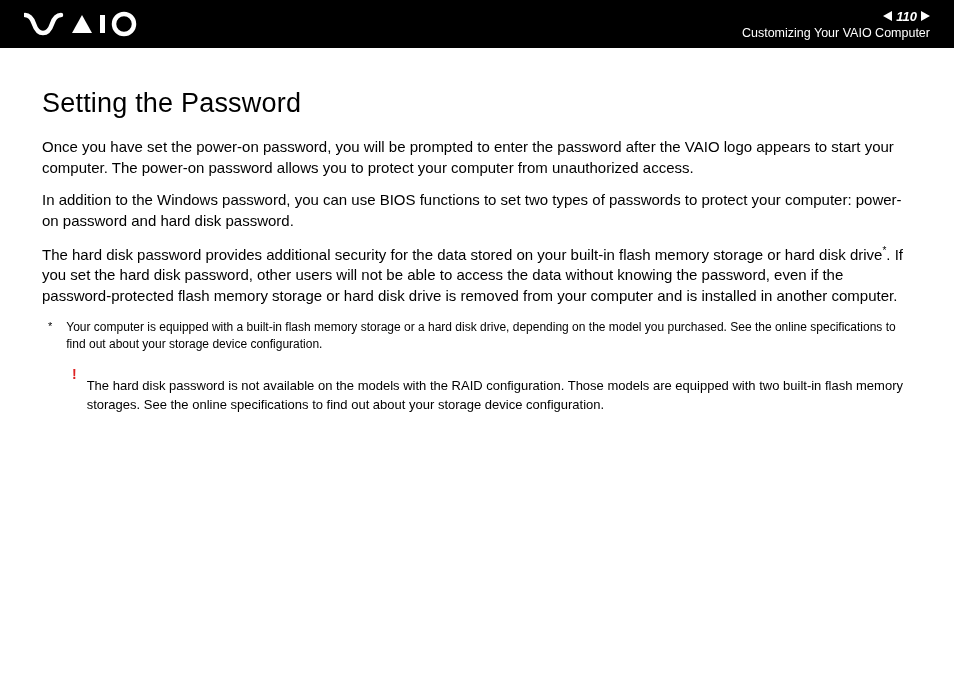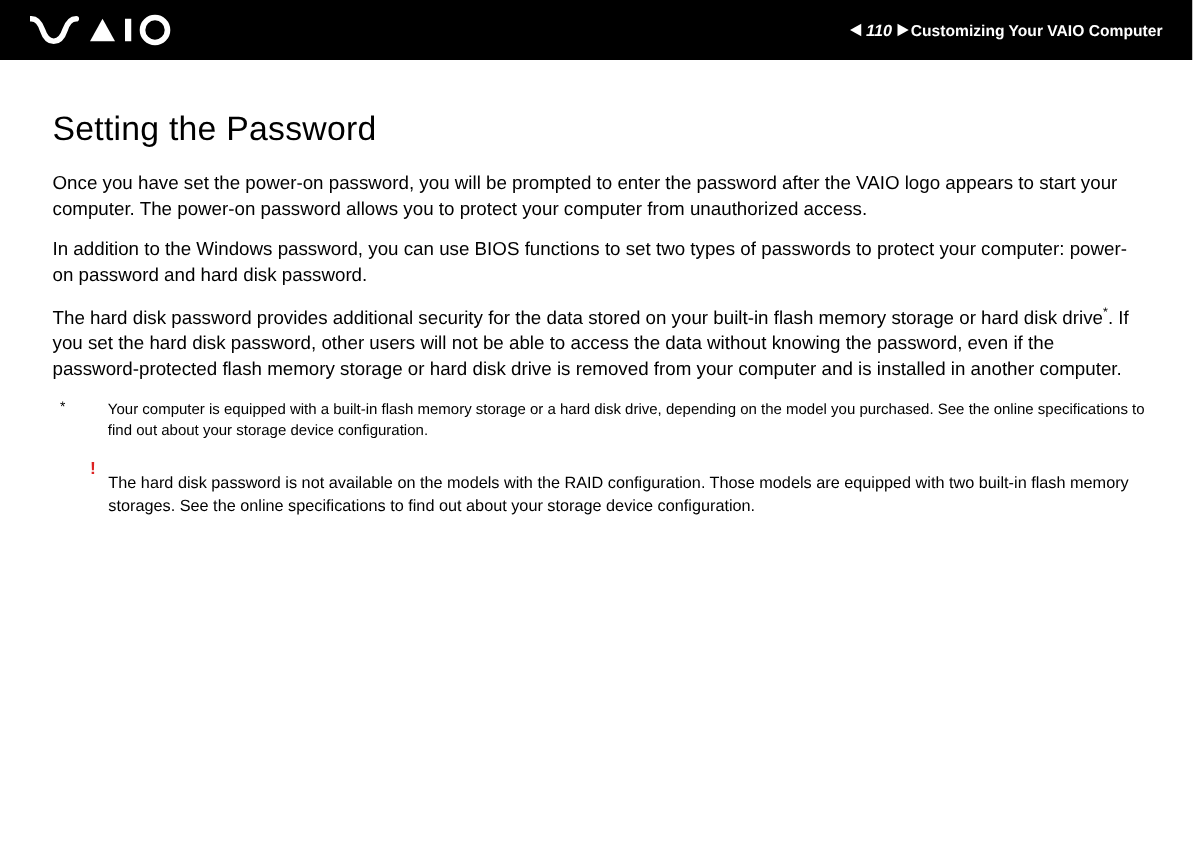--- a/index.html
+++ b/index.html
@@ -21,21 +21,21 @@
       padding: 0 24px 0 24px;
     }
     .logo {
       display: flex;
       align-items: center;
     }
     .logo svg { display: block; }
     .header-right {
       text-align: left;
       display: flex;
-      flex-direction: row;
+      flex-direction: column;
       align-items: flex-end;
       gap: 2px;
     }
     .page-nav {
       display: flex;
       align-items: center;
       gap: 4px;
       font-weight: bold;
       font-style: italic;
       font-size: 13px;
@@ -43,21 +43,21 @@
     .page-nav .arrow {
       display: inline-block;
       width: 0; height: 0;
       border-top: 5px solid transparent;
       border-bottom: 5px solid transparent;
     }
     .page-nav .arrow-left { border-right: 9px solid #fff; }
     .page-nav .arrow-right { border-left: 9px solid #fff; }
     .breadcrumb {
       font-size: 12.5px;
-      font-weight: bold;
+      font-weight: normal;
     }
     .content {
       padding: 40px 38px 0 42px;
     }
     h1 {
       font-size: 27px;
       font-weight: normal;
       margin-bottom: 18px;
       letter-spacing: 0.2px;
     }
@@ -74,21 +74,20 @@
       padding-left: 6px;
     }
     .footnote-marker {
       font-size: 11px;
       line-height: 1.4;
       flex: 0 0 auto;
     }
     .footnote-text {
       font-size: 12px;
       line-height: 1.4;
-      margin-left: 20px;
     }
     .warning-row {
       display: flex;
       gap: 10px;
       margin-top: 14px;
       padding-left: 30px;
     }
     .warning-marker {
       color: #d22;
       font-weight: bold;

